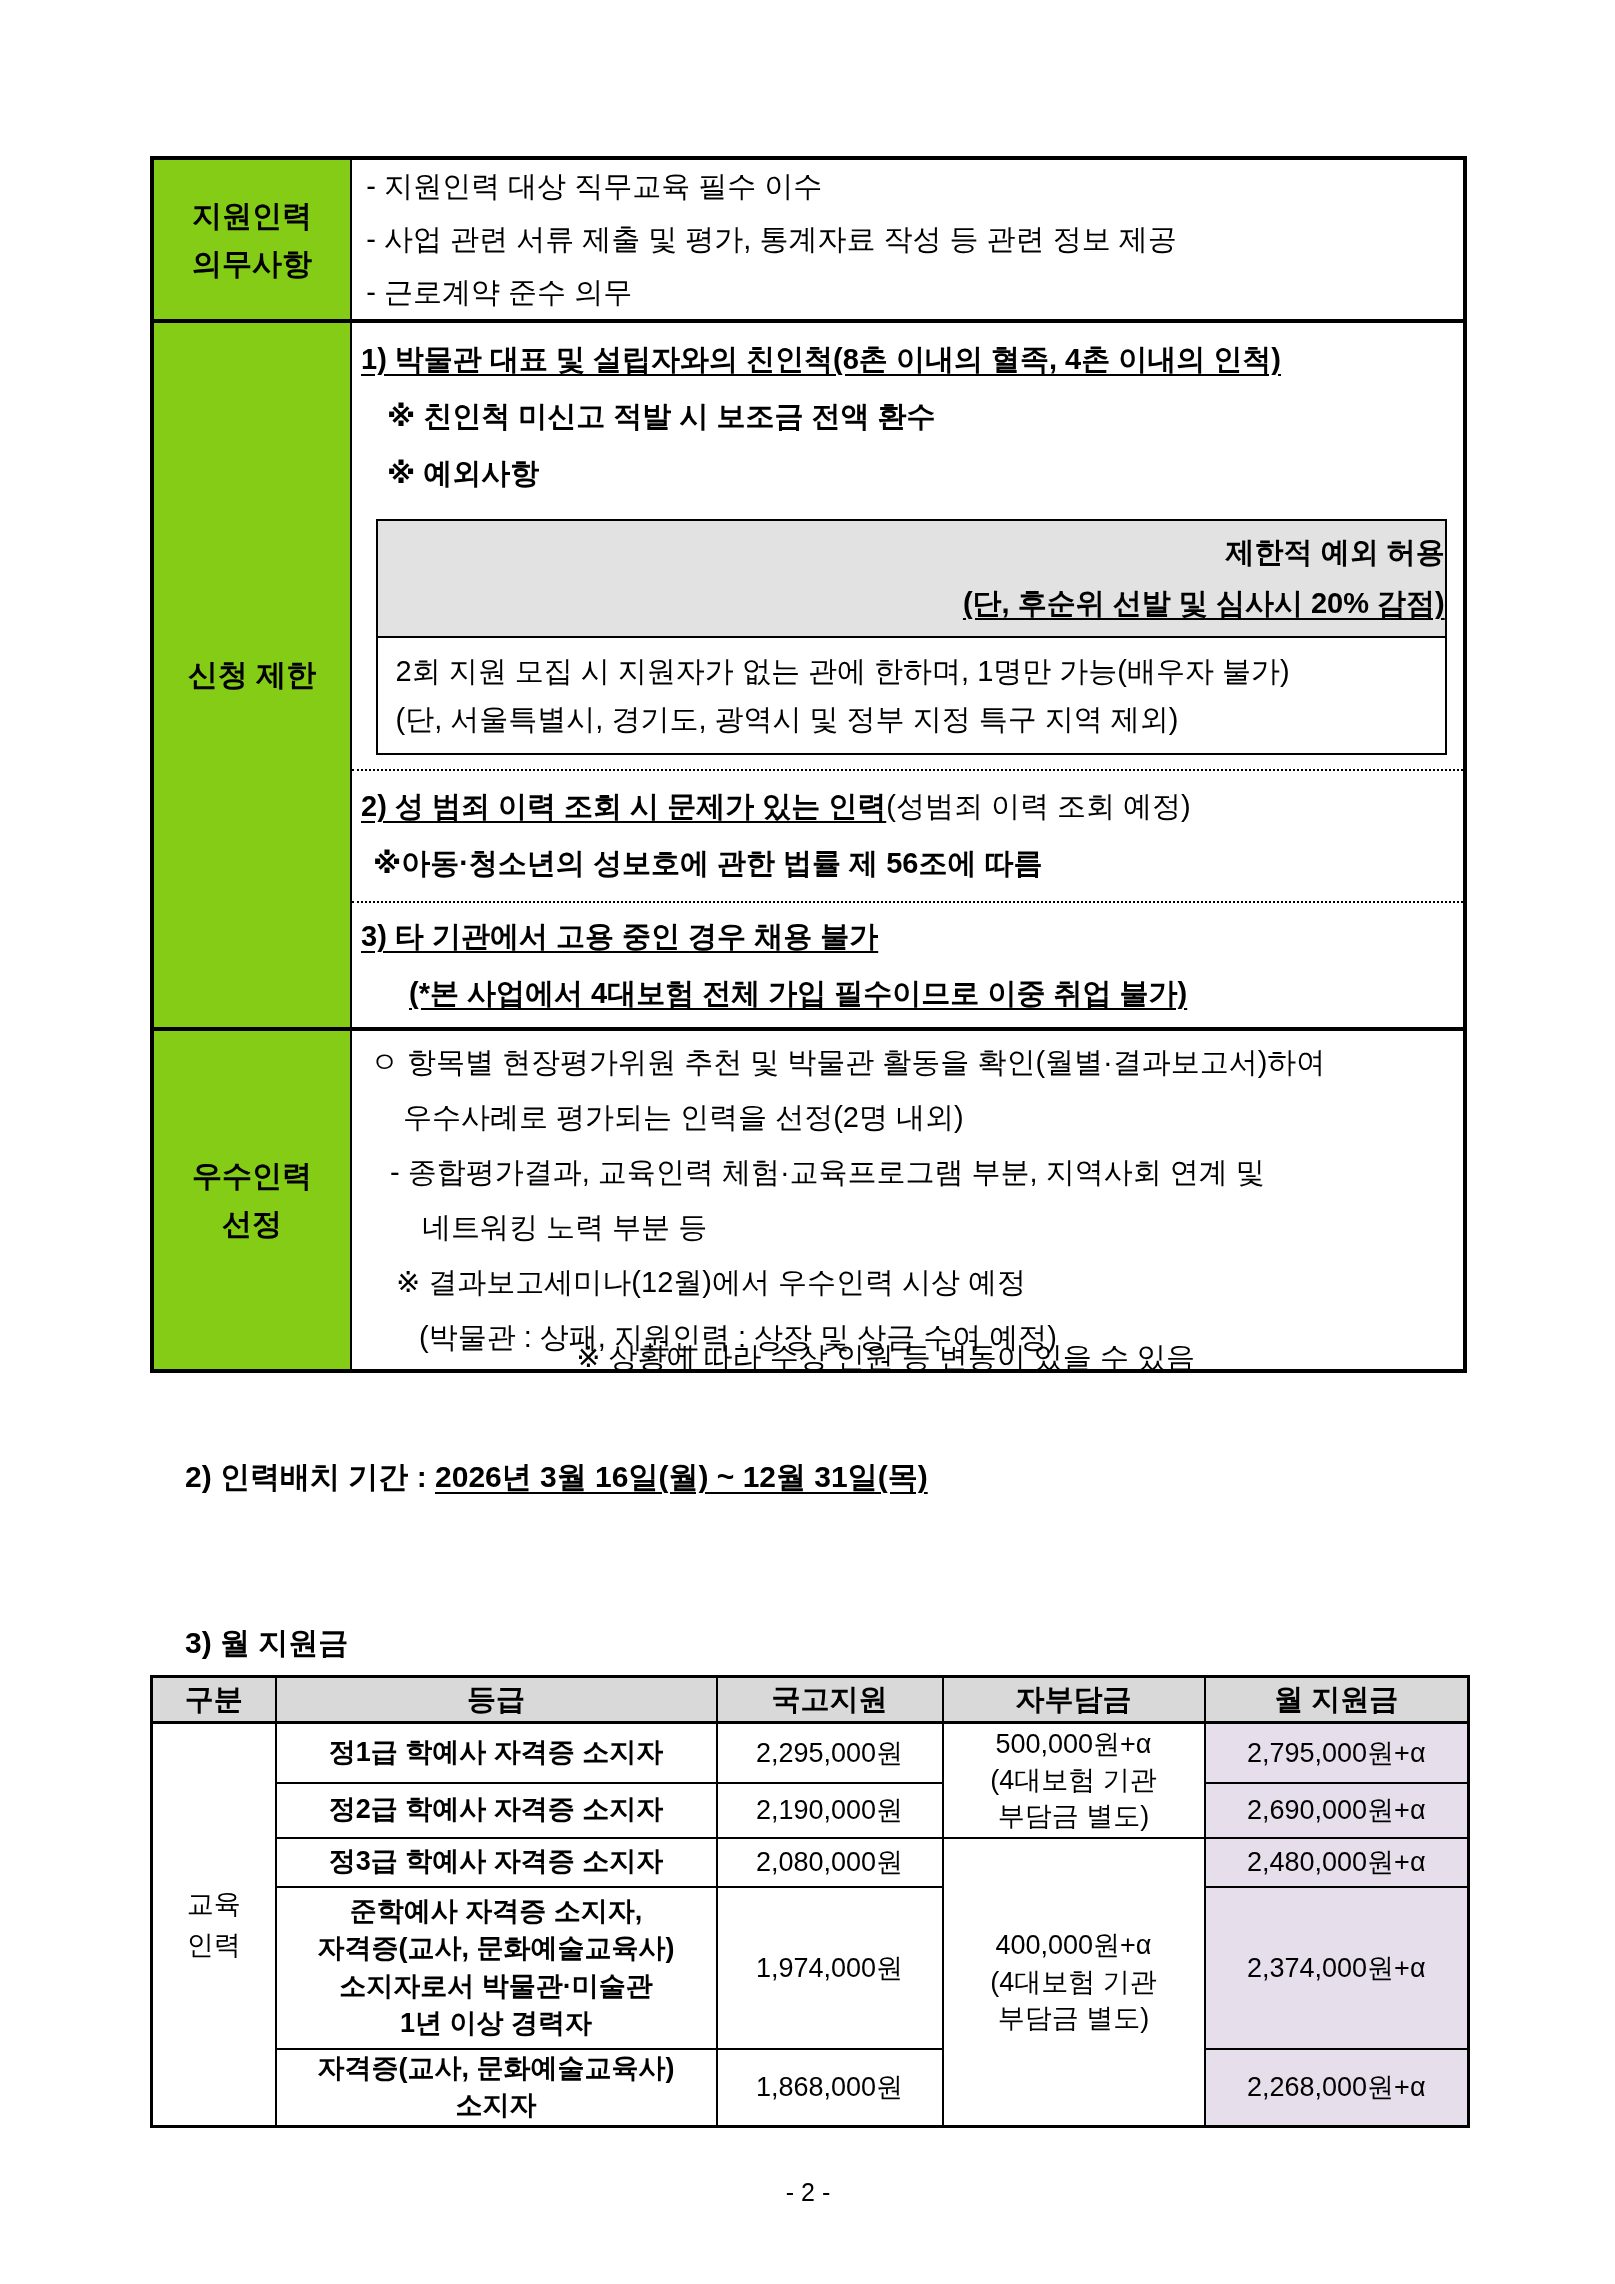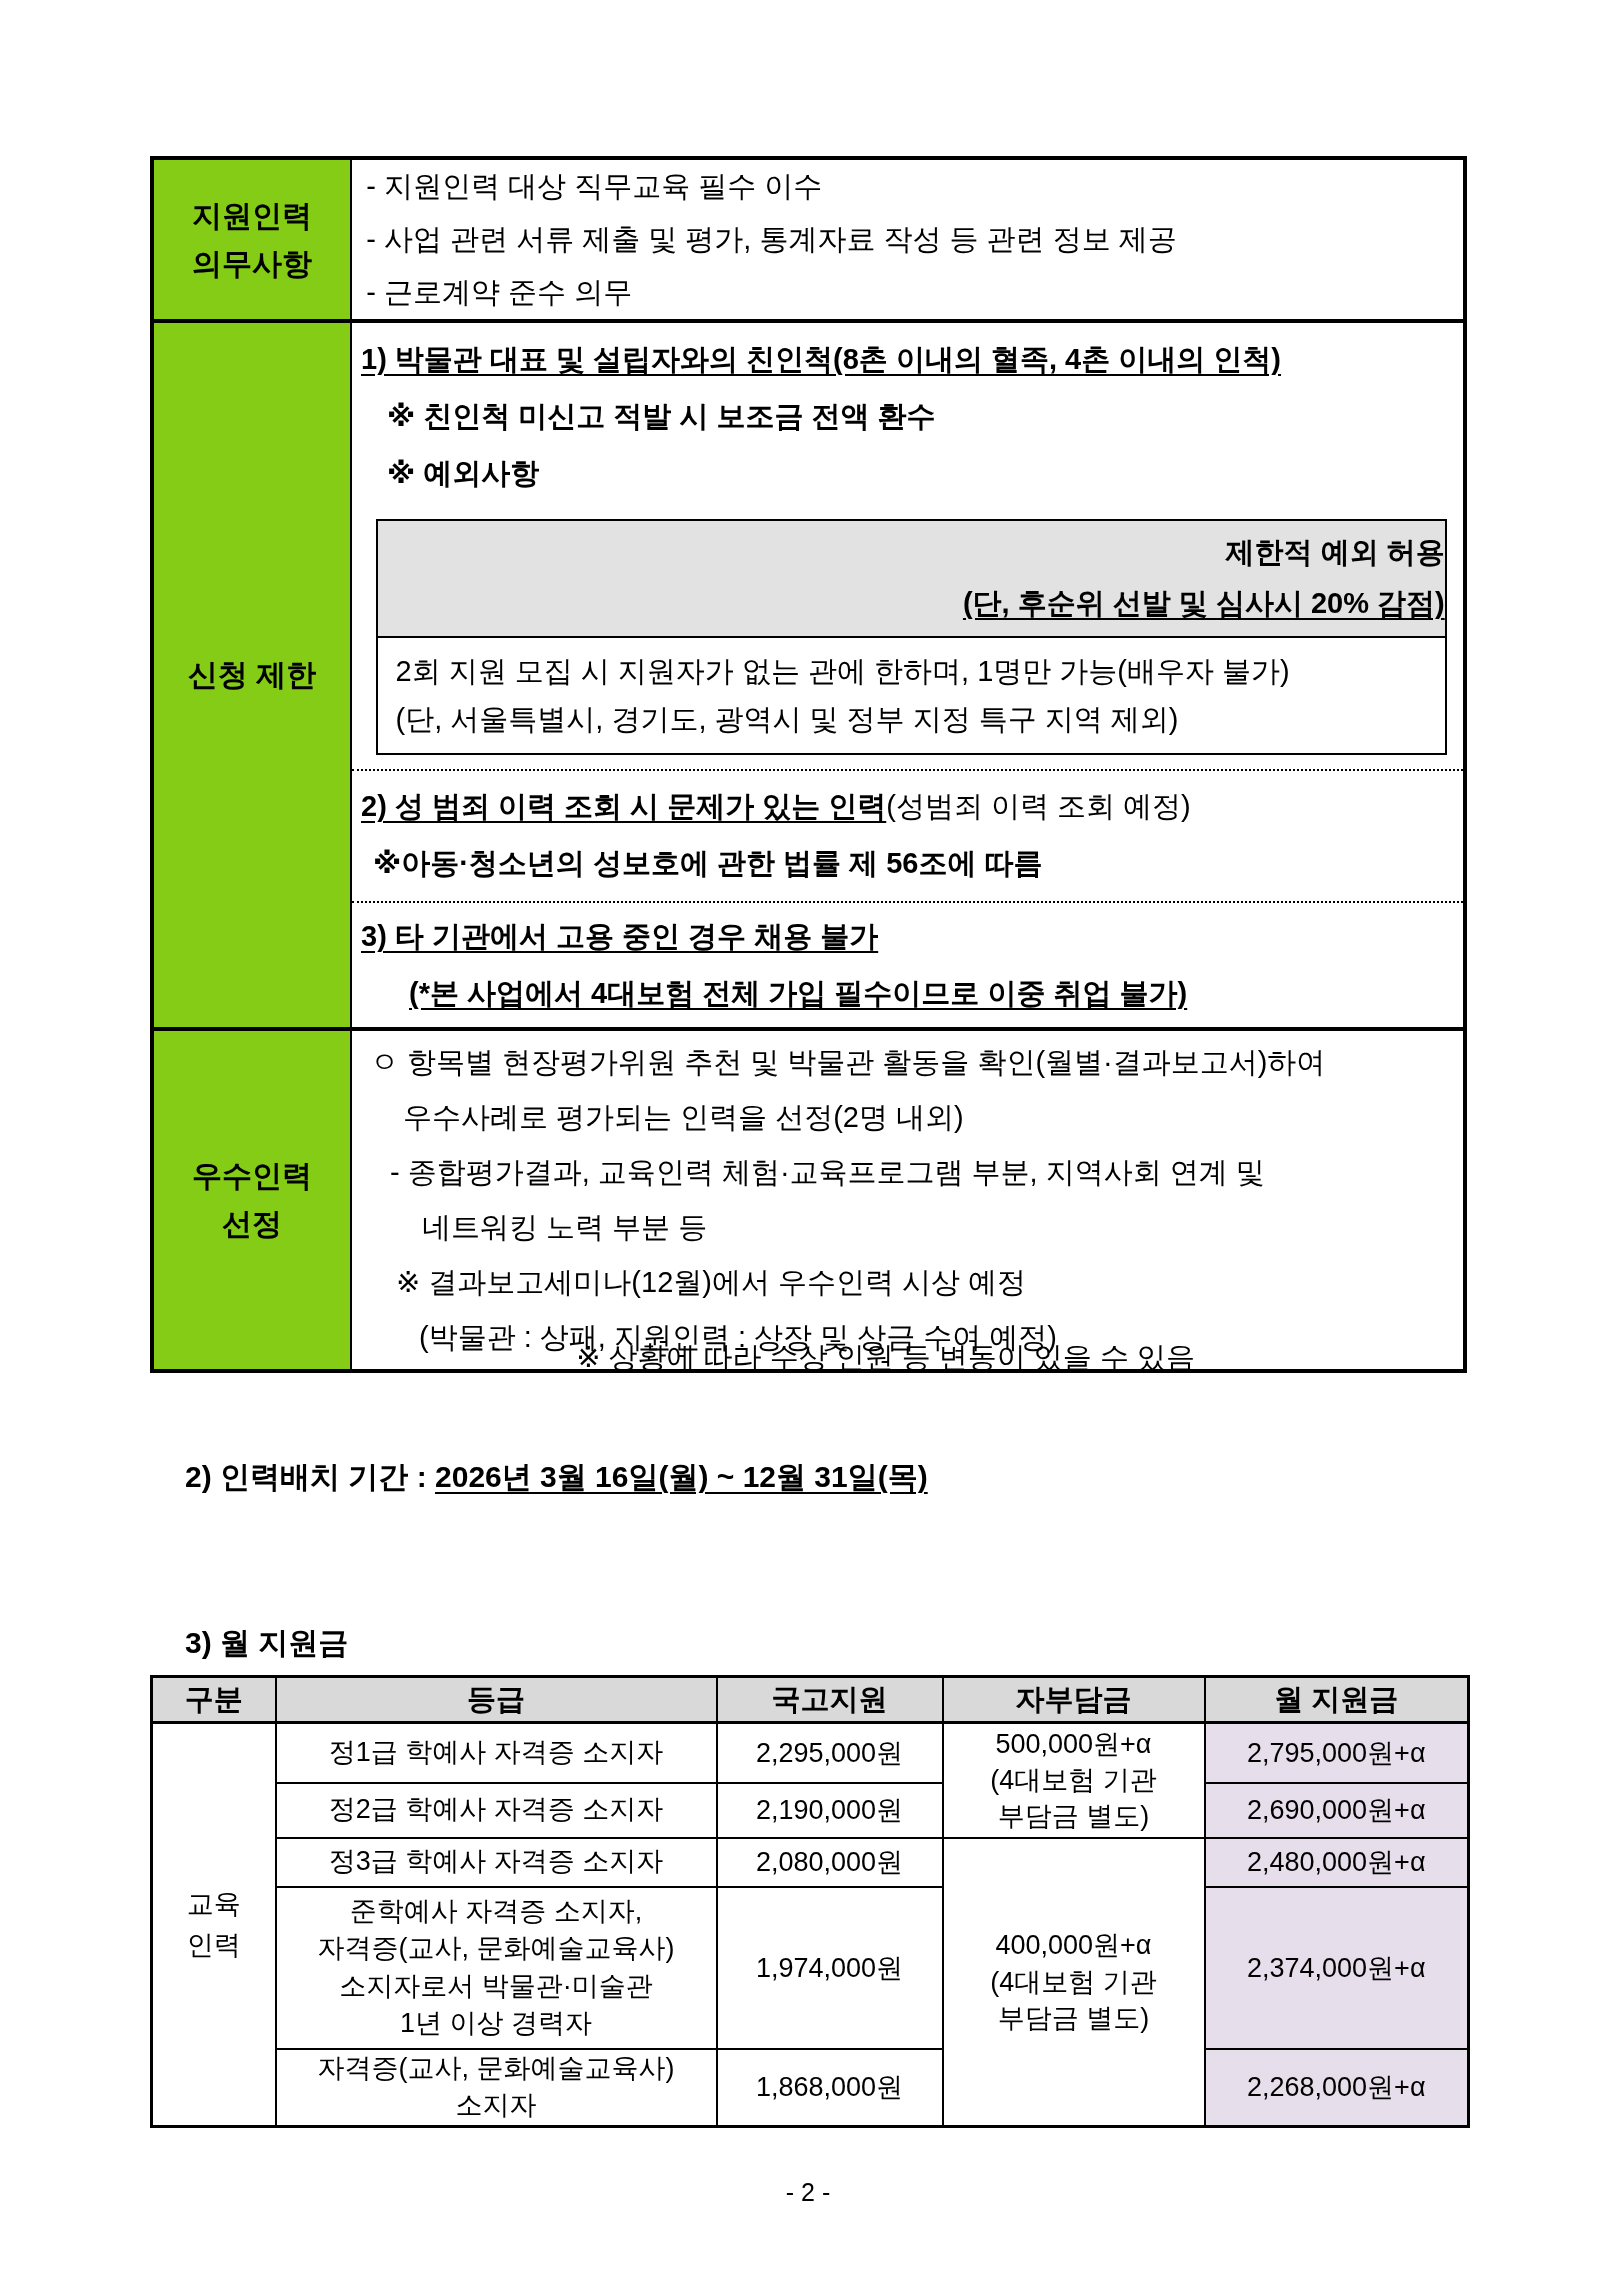--- a/index.html
+++ b/index.html
@@ -113,21 +113,21 @@
     font-weight:700; font-size:29px;
     border-bottom:3.9px solid #000;
     height:43px;
   }
   tr.t2r1 { height:60px; }
   tr.t2r2 { height:55px; }
   tr.t2r3 { height:49px; }
   tr.t2r4 { height:162px; }
   tr.t2r5 { height:78px; }
   .cat { font-size:29px; white-space:pre-line; line-height:1.5; }
-  .grade { white-space:pre-line; line-height:1.38; }
+  .grade { white-space:pre-line; line-height:1.38;font-weight:bold; }
   .selfpay { font-size:26px; white-space:pre-line; line-height:1.35; }
   .mon { background:#e7deec; }
 
   .footer {
     position:absolute; left:0; top:2178px; width:1616px;
     text-align:center; font-size:25px;
   }
 </style>
 </head>
 <body>

